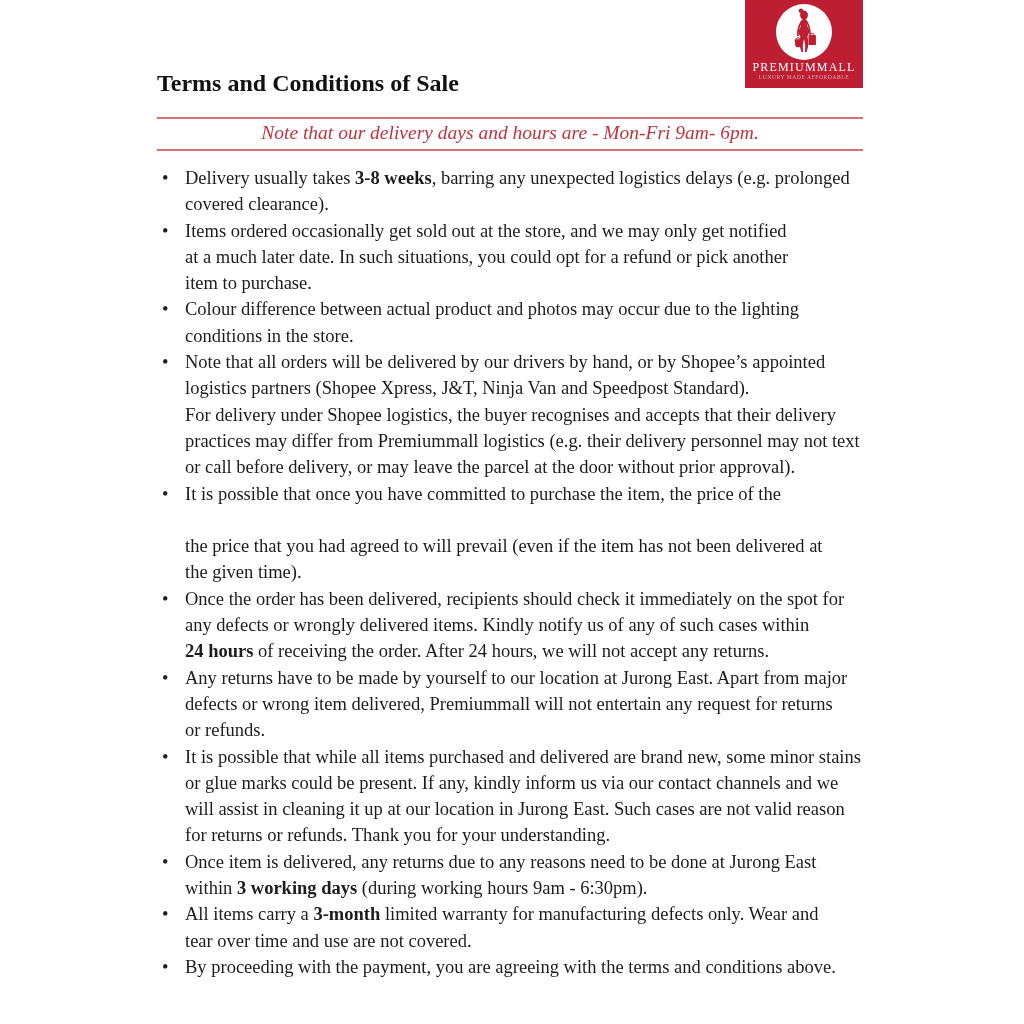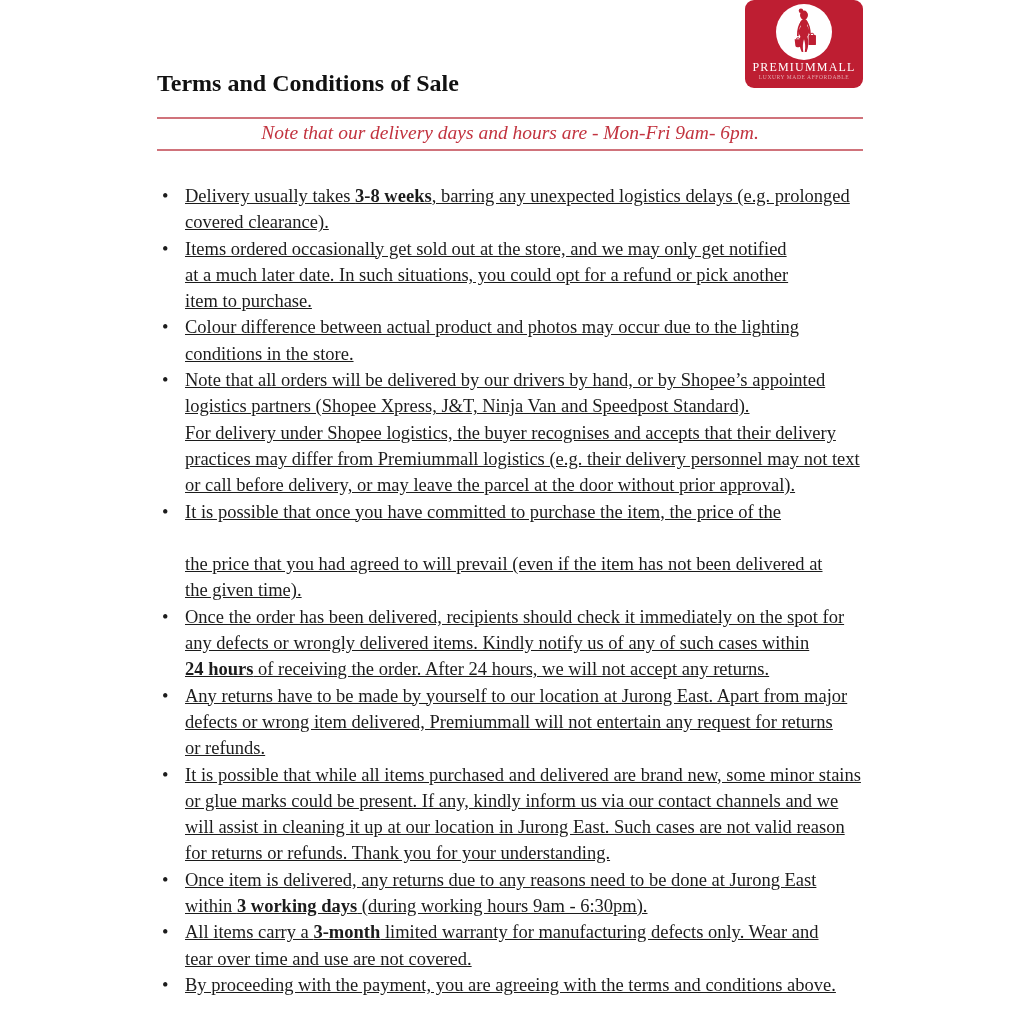--- a/index.html
+++ b/index.html
@@ -16,21 +16,20 @@
     color:var(--body-text);
     position:relative;overflow:hidden;
   }
   .content{
     position:absolute;left:157px;top:0;width:706px;
   }
   .logo{
     position:absolute;right:0;top:0;width:118px;height:88px;
     background:var(--logo-bg);
     text-align:center;
-    border-radius:9px;
   }
   .logo-circle{
     width:56px;height:56px;border-radius:50%;
     background:#ffffff;margin:4px auto 0;
     display:flex;align-items:center;justify-content:center;
     overflow:hidden;
   }
   .logo-circle svg{width:52px;height:52px;display:block;}
   .logo-brand{
     color:#ffffff;font-size:12px;letter-spacing:1.2px;
@@ -52,22 +51,22 @@
     padding:2px 0 4px;
     text-align:center;
   }
   .note-band span{
     color:var(--accent-text);
     font-style:italic;
     font-size:19.5px;line-height:24px;margin-top:48px;
   }
   ul.terms{
     list-style:none;
-    margin:32px 0 0;padding:0;
-    font-size:18.5px;line-height:26.3px;text-decoration:underline;
+    margin:14px 0 0;padding:0;
+    font-size:18.5px;line-height:26.3px;
   }
   ul.terms li{
     position:relative;
     padding-left:28px;
   }
   ul.terms li::before{
     content:"\2022";
     position:absolute;left:5px;top:0;
     font-size:18.5px;
   }

